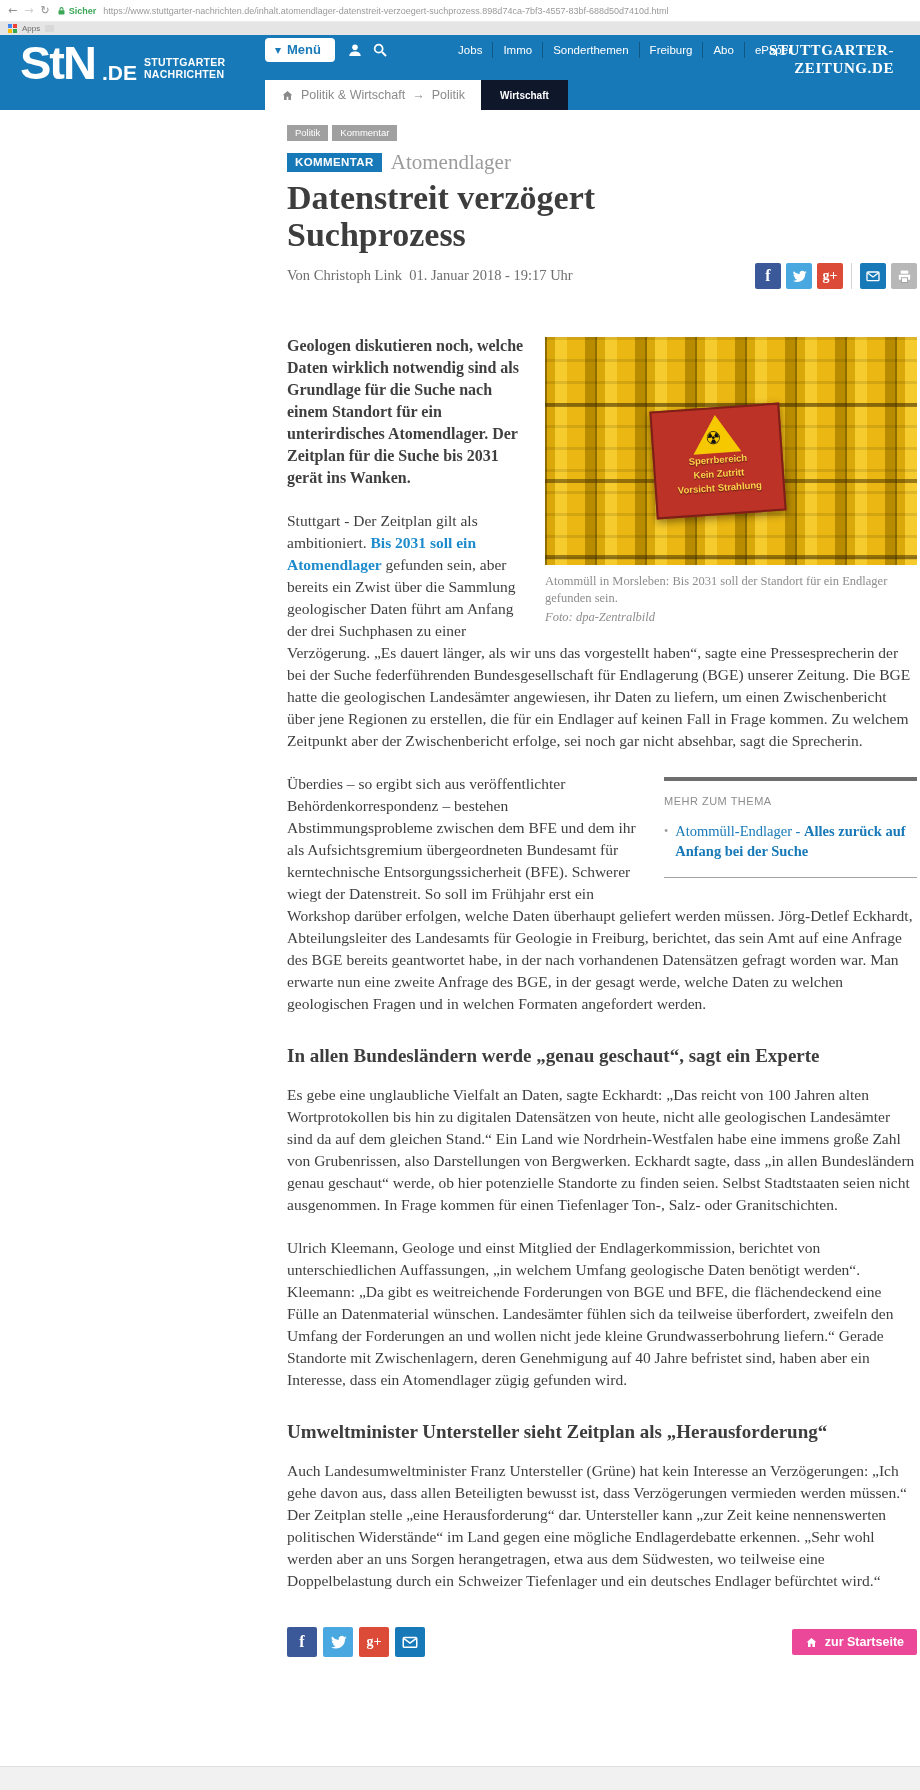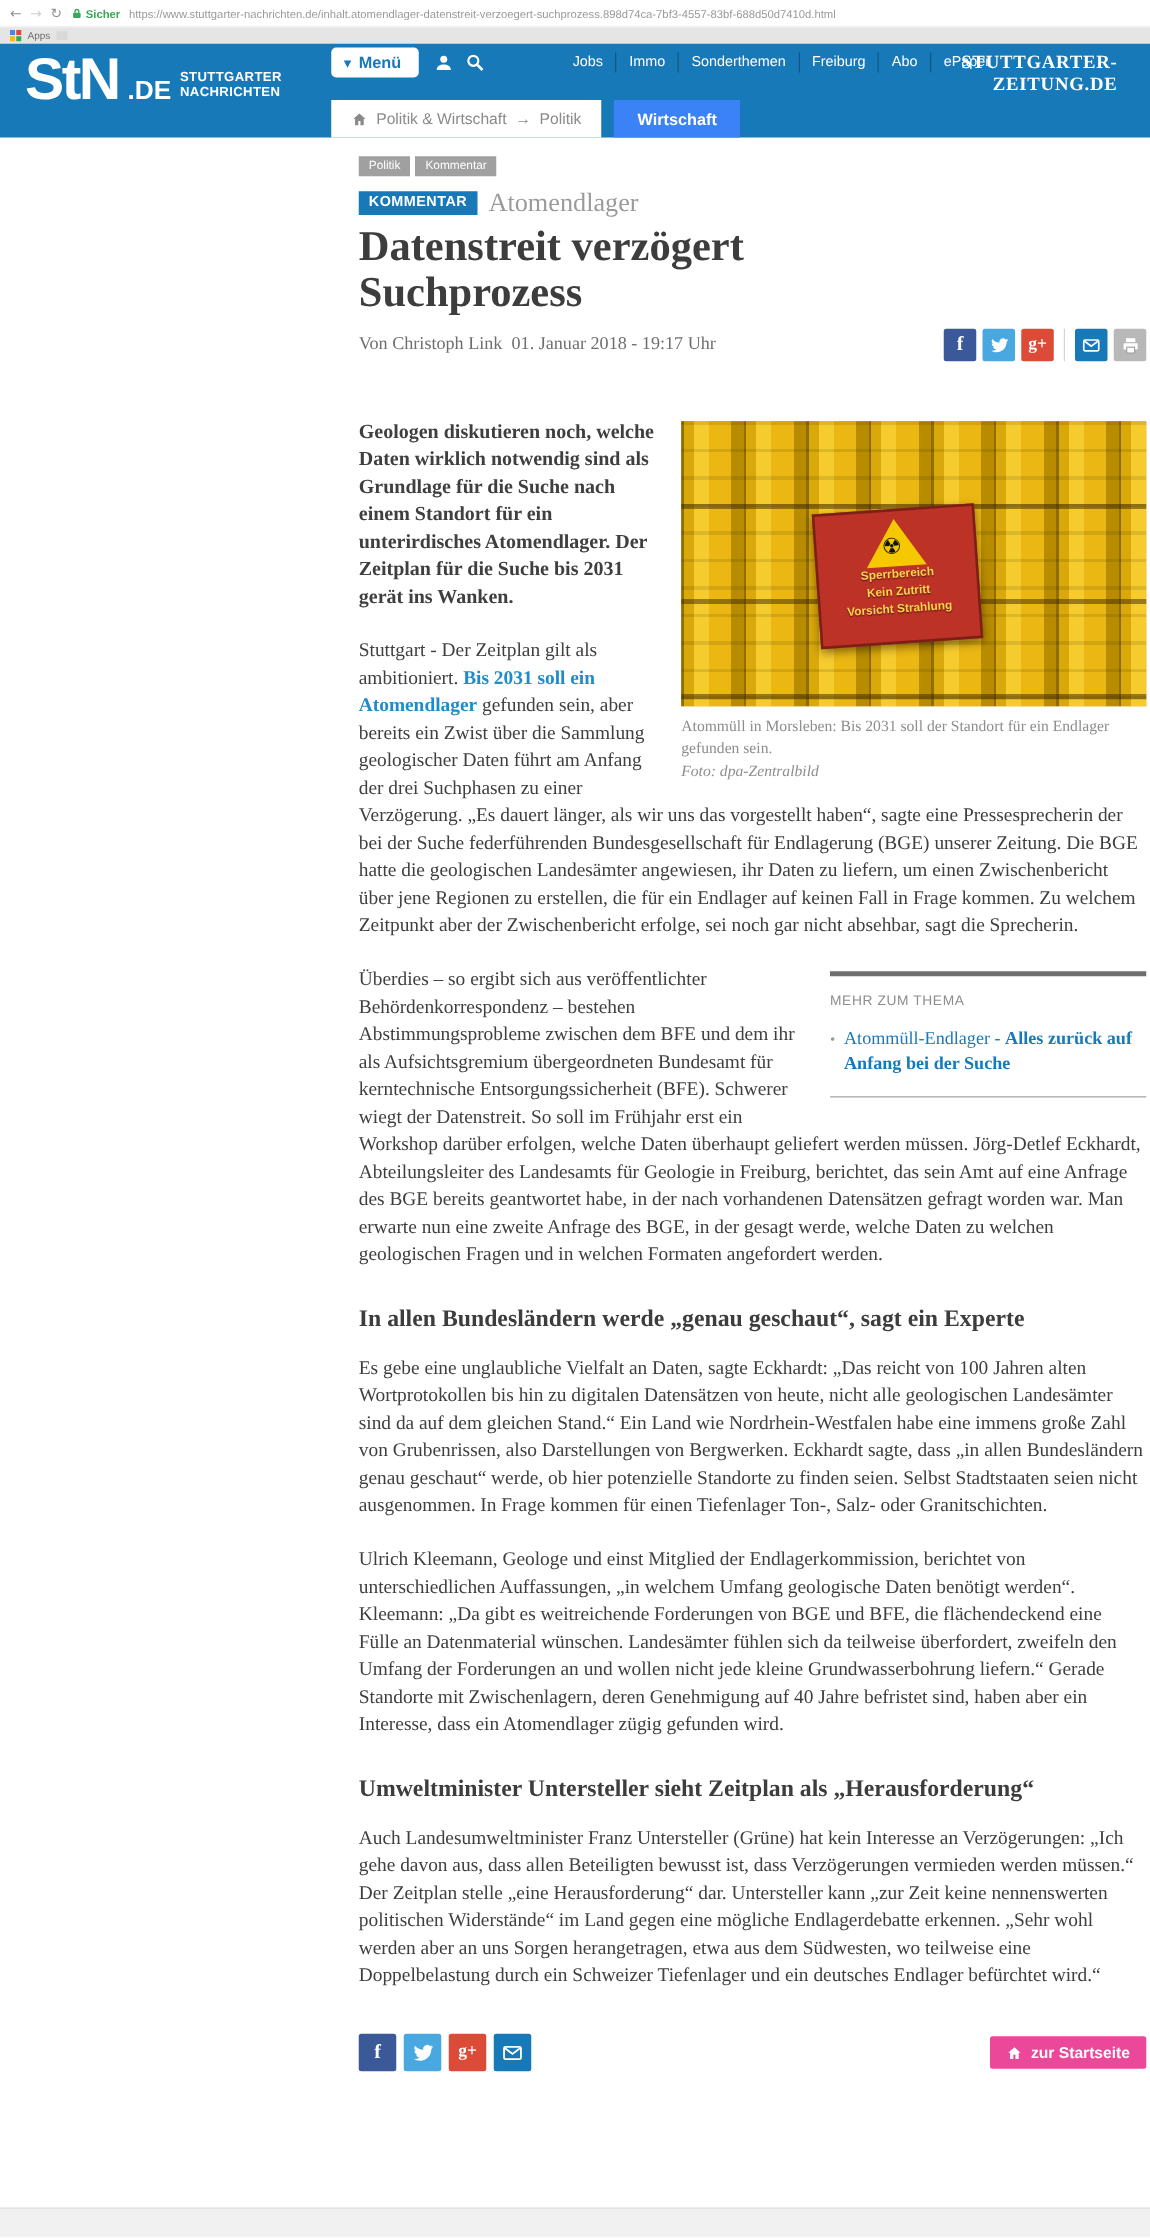--- a/index.html
+++ b/index.html
@@ -26,23 +26,23 @@
   .logo-stn { font-family: "Liberation Sans", sans-serif; font-weight: bold; font-size: 47px; line-height: 0.82; letter-spacing: -2px; text-align: right; }
   .logo-de { font-family: "Liberation Sans", sans-serif; font-weight: bold; font-size: 21px; line-height: 1; }
   .logo-sub { font-family: "Liberation Sans", sans-serif; font-weight: bold; font-size: 10.5px; line-height: 1.1; letter-spacing: 0.3px; padding-bottom: 2px; }
   .menu-btn { position: absolute; left: 265px; top: 3px; background: #fff; color: #1779b8; font-family: "Liberation Sans", sans-serif; font-weight: bold; font-size: 13px; padding: 4px 14px 5px 10px; border-radius: 4px; display: flex; align-items: center; gap: 6px; cursor: pointer; }
   .menu-chevron { font-family: "DejaVu Sans", sans-serif; font-size: 12px; line-height: 1; }
   .hdr-icon { position: absolute; top: 7px; }
   .topnav { position: absolute; right: 118px; top: 7px; display: flex; }
   .topnav a { font-family: "Liberation Sans", sans-serif; font-size: 11.5px; color: #fff; text-decoration: none; padding: 2px 10px; border-left: 1px solid rgba(0,0,0,0.28); }
   .topnav a:first-child { border-left: none; }
   .sister { position: absolute; right: 26px; top: 6px; text-align: right; color: #fff; font-family: "Liberation Serif", serif; font-size: 15px; font-weight: bold; letter-spacing: 0.6px; line-height: 1.2; }
-  .tabs-row { position: absolute; left: 265px; bottom: 0; display: flex; gap: 10px; height: 30px; }
+  .tabs-row { position: absolute; left: 265px; bottom: 0; display: flex; gap: 0; height: 30px; }
   .breadcrumb { background: #fff; display: flex; align-items: center; gap: 7px; padding: 0 16px; font-family: "Liberation Sans", sans-serif; font-size: 12.5px; color: #8a8a8a; }
-  .tab-light { background: #3b82f6; color: #fff; font-family: "Liberation Sans", sans-serif; font-weight: bold; font-size: 13px; display: flex; align-items: center; padding: 0 19px; }
+  .tab-light { background: #0f172a; color: #fff; font-family: "Liberation Sans", sans-serif; font-weight: bold; font-size: 10px; display: flex; align-items: center; padding: 0 19px; }
   
   .article { margin: 15px 0 0 287px; width: 630px; position: relative; }
   .tags { display: flex; gap: 4px; }
   .tag { background: #a0a0a0; color: #fff; font-family: "Liberation Sans", sans-serif; font-size: 9.5px; padding: 2px 8px 3px; }
   .kicker { margin-top: 9px; display: flex; align-items: center; gap: 9px; }
   .kicker-badge { background: #1779b8; color: #fff; font-family: "Liberation Sans", sans-serif; font-weight: bold; font-size: 11.5px; letter-spacing: 0.4px; padding: 3px 8px 4px; }
   .kicker-topic { color: #9b9b9b; font-size: 21px; }
   h1.title { margin-top: 4px; width: 480px; font-size: 34px; line-height: 1.09; font-weight: bold; color: #3d3d3d; }
   .byline-row { margin-top: 10px; position: relative; height: 28px; }
   .byline { font-size: 14.5px; color: #6e6e6e; padding-top: 4px; }

